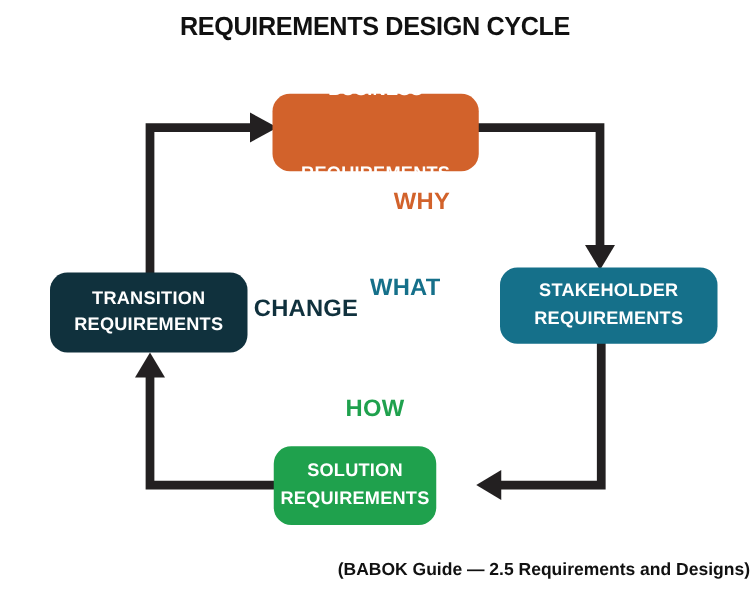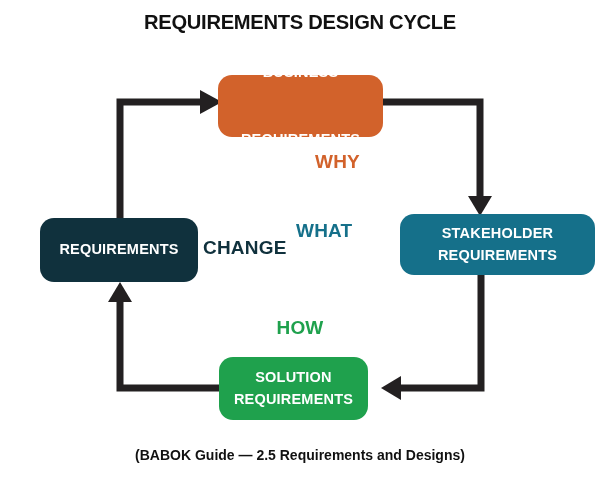--- a/index.html
+++ b/index.html
@@ -49,39 +49,39 @@
     flex-direction: column;
     align-items: center;
     justify-content: center;
     text-align: center;
     font-weight: 700;
     font-size: 14.5px;
     line-height: 1.45;
     letter-spacing: 0.2px;
   }
   .box-business   { left: 218px; top: 75px;  width: 165px; height: 62px; background: var(--c-business); gap: 45px; }
-  .box-stakeholder{ left: 400px; top: 214px; width: 195px; height: 61px; background: var(--c-stakeholder); }
+  .box-stakeholder{ left: 400px; top: 214px; width: 174px; height: 61px; background: var(--c-stakeholder); }
   .box-transition { left: 40px;  top: 218px; width: 158px; height: 64px; background: var(--c-transition); }
-  .box-solution   { left: 219px; top: 357px; width: 149px; height: 63px; background: var(--c-solution); align-items: center; }
+  .box-solution   { left: 219px; top: 357px; width: 130px; height: 63px; background: var(--c-solution); align-items: center; }
   .label {
     position: absolute;
     font-weight: 800;
     font-size: 19px;
     letter-spacing: 0.2px;
   }
   .label-why    { left: 240px; top: 151px; width: 120px; text-align: right; color: var(--c-business); }
   .label-what   { left: 296px; top: 220px; width: 120px; color: var(--c-stakeholder); }
   .label-how    { left: 240px; top: 317px; width: 120px; text-align: center; color: var(--c-solution); }
   .label-change { left: 203px; top: 237px; color: var(--c-transition); }
   .caption {
     position: absolute;
     top: 447px;
     left: 0;
     width: 600px;
-    text-align: center;
+    text-align: right;
     font-size: 14px;
     font-weight: 700;
     color: var(--c-text_dark, #111);
   }
 </style>
 </head>
 <body>
 
 <div class="canvas">
 
@@ -110,20 +110,21 @@
     <span>BUSINESS</span>
     <span>REQUIREMENTS</span>
   </div>
 
   <div class="box box-stakeholder">
     <span>STAKEHOLDER</span>
     <span>REQUIREMENTS</span>
   </div>
 
   <div class="box box-transition">
+    <span>TRANSITION</span>
     <span>REQUIREMENTS</span>
   </div>
 
   <div class="box box-solution">
     <span>SOLUTION</span>
     <span>REQUIREMENTS</span>
   </div>
 
   <div class="label label-why">WHY</div>
   <div class="label label-what">WHAT</div>

